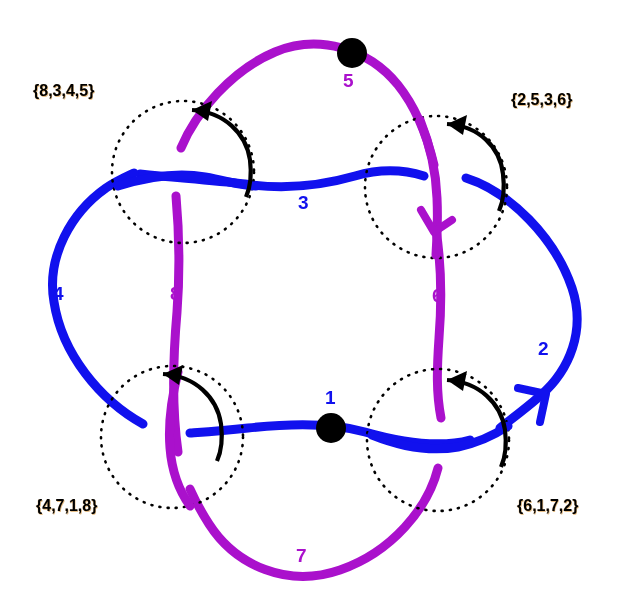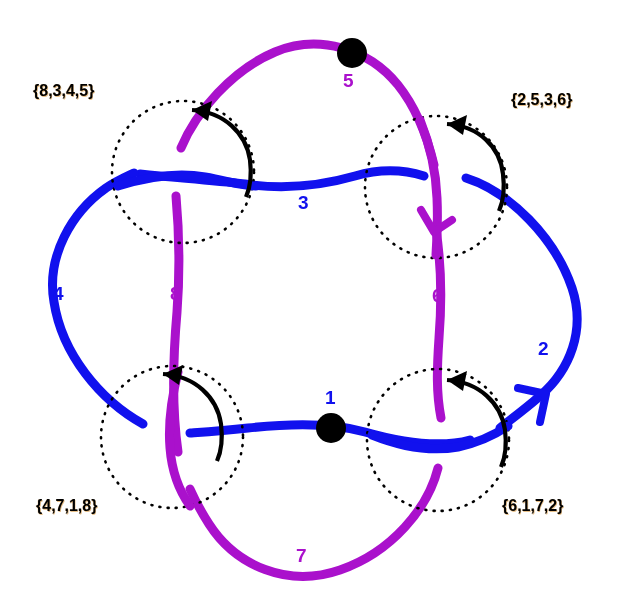--- a/index.html
+++ b/index.html
@@ -182,21 +182,21 @@
     <circle class="basept" cx="352" cy="53" r="15" fill="#000000"></circle>
     <circle class="basept" cx="331" cy="428" r="15" fill="#000000"></circle>
   </svg>
 
   <div class="set-label" style="left:33px; top:82px;">{8,3,4,5}</div>
 
   <div class="set-label" style="left:511px; top:91px;">{2,5,3,6}</div>
 
   <div class="set-label" style="left:36px; top:497px;">{4,7,1,8}</div>
 
-  <div class="set-label" style="left:502px; top:497px;">{6,1,7,2}</div>
+  <div class="set-label" style="left:517px; top:497px;">{6,1,7,2}</div>
 
   <div class="arc-label blue" style="left:298px; top:192px;">3</div>
 
   <div class="arc-label blue" style="left:53px; top:283px;">4</div>
 
   <div class="arc-label blue" style="left:538px; top:338px;">2</div>
 
   <div class="arc-label blue" style="left:325px; top:387px;">1</div>
 
   <div class="arc-label purple" style="left:343px; top:70px;">5</div>

